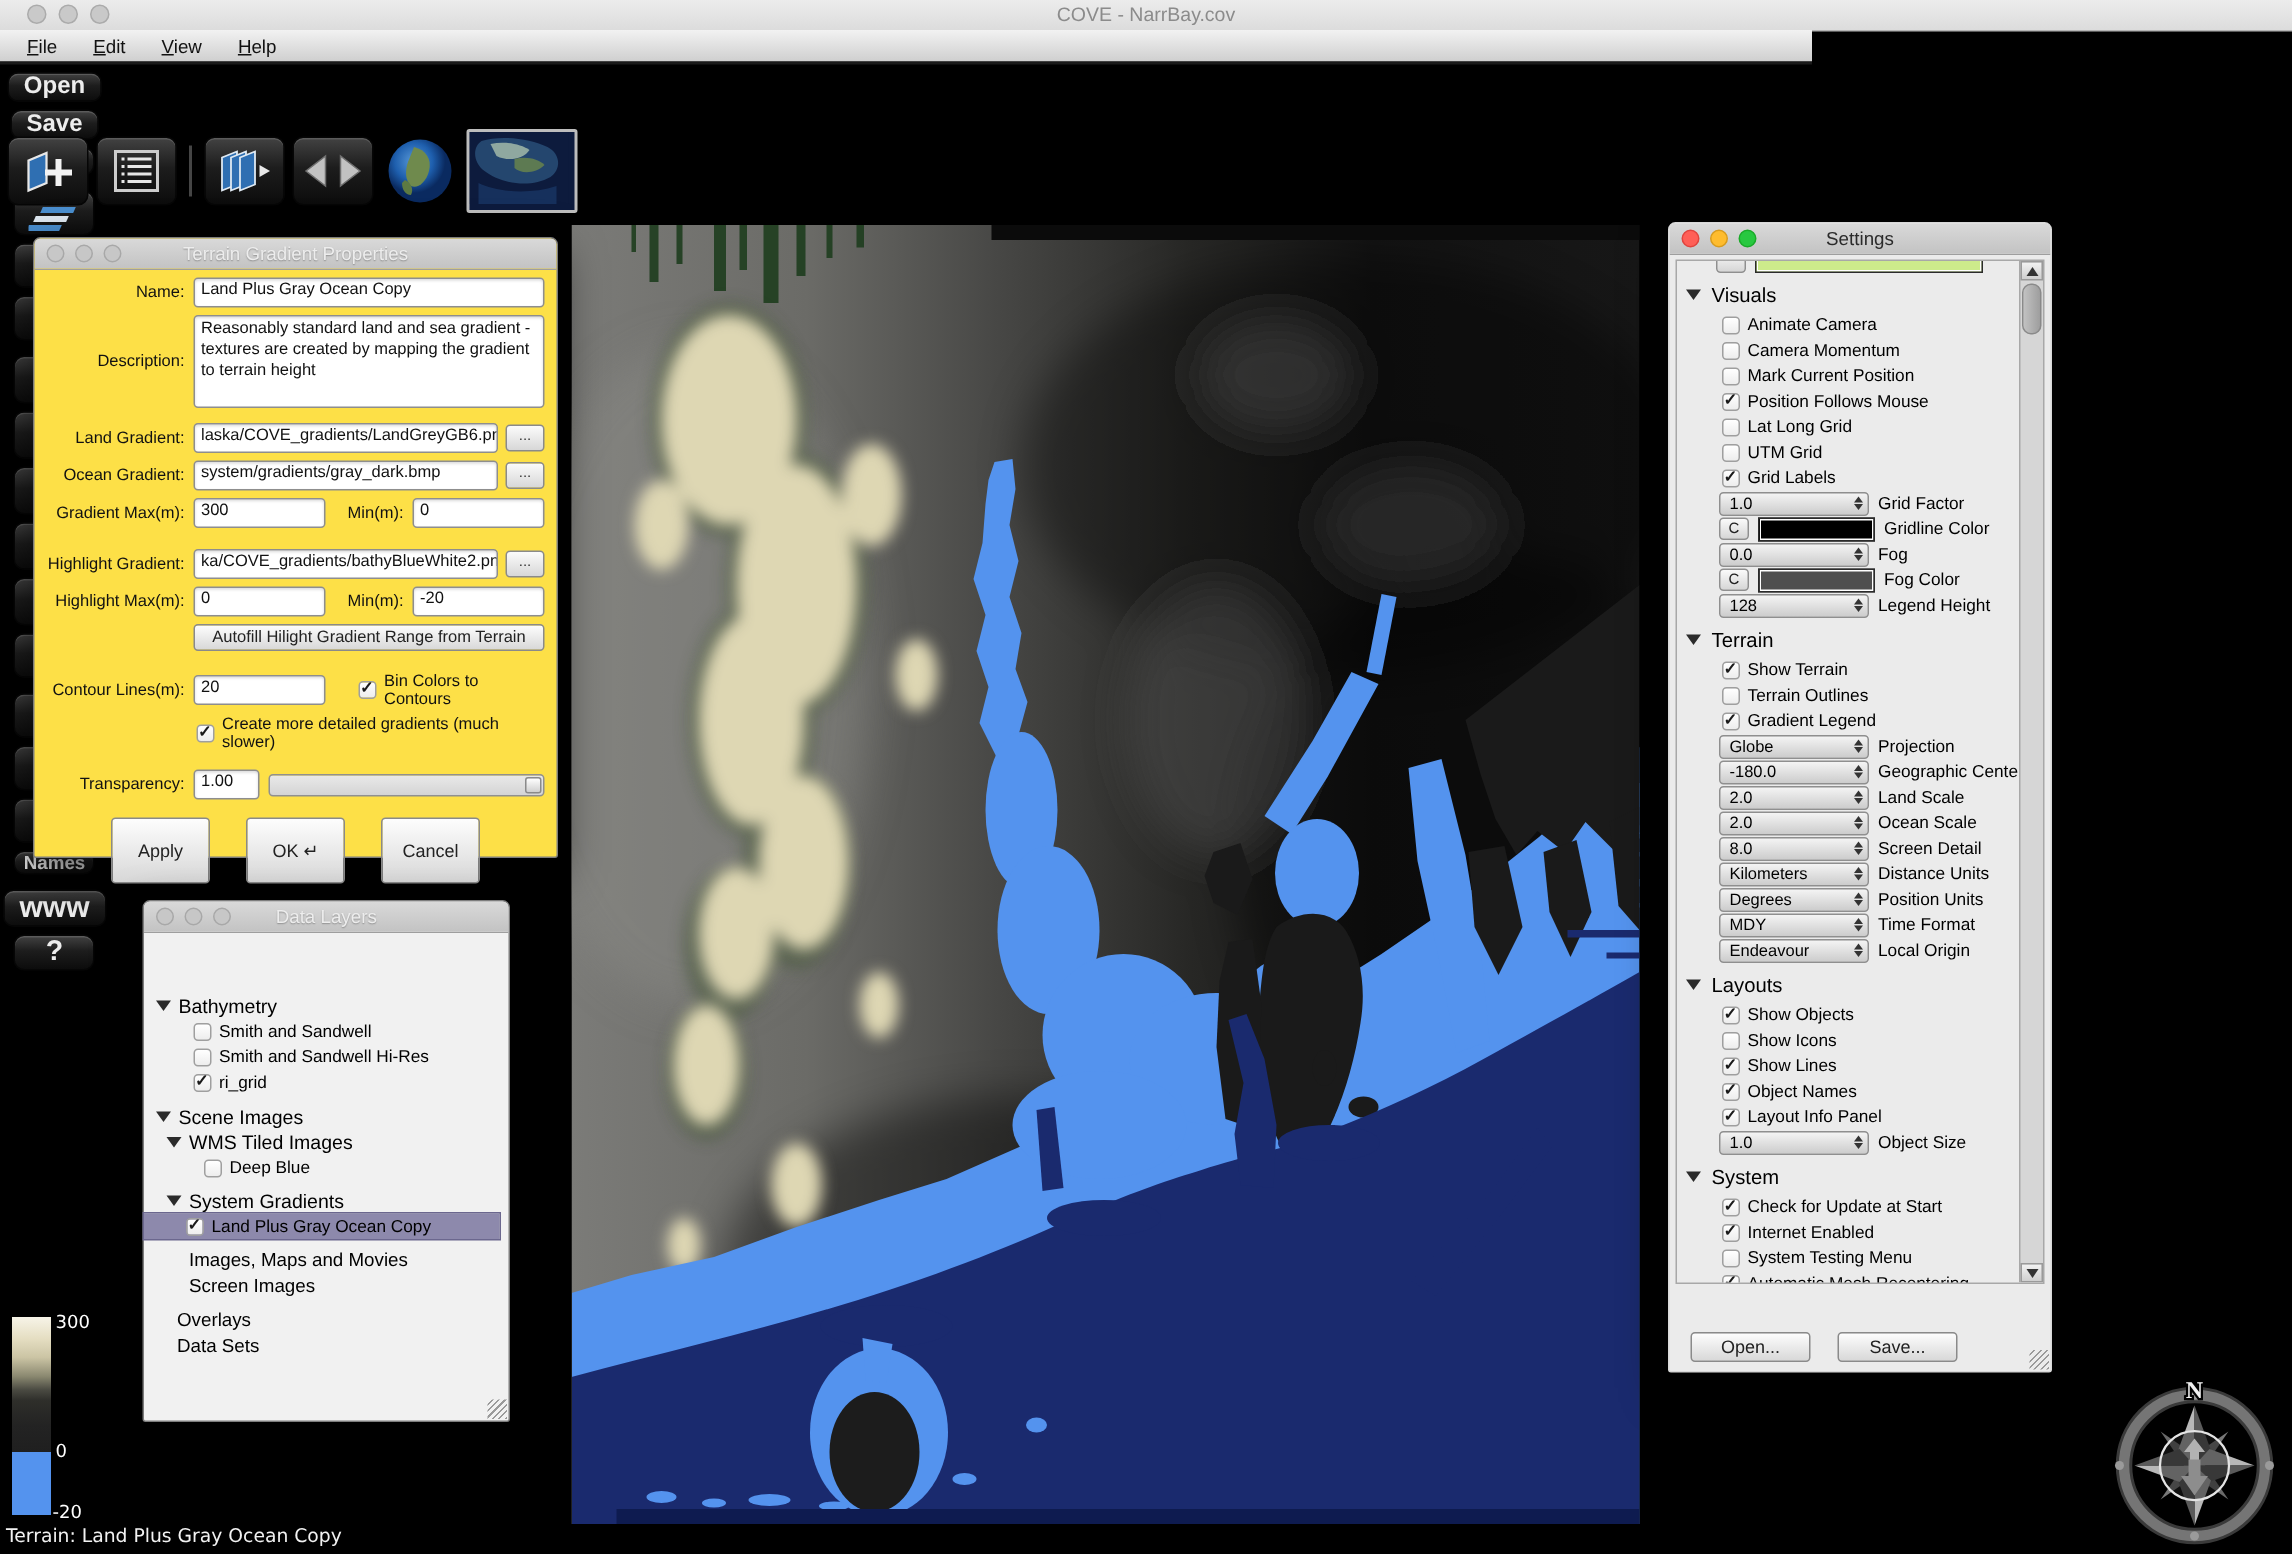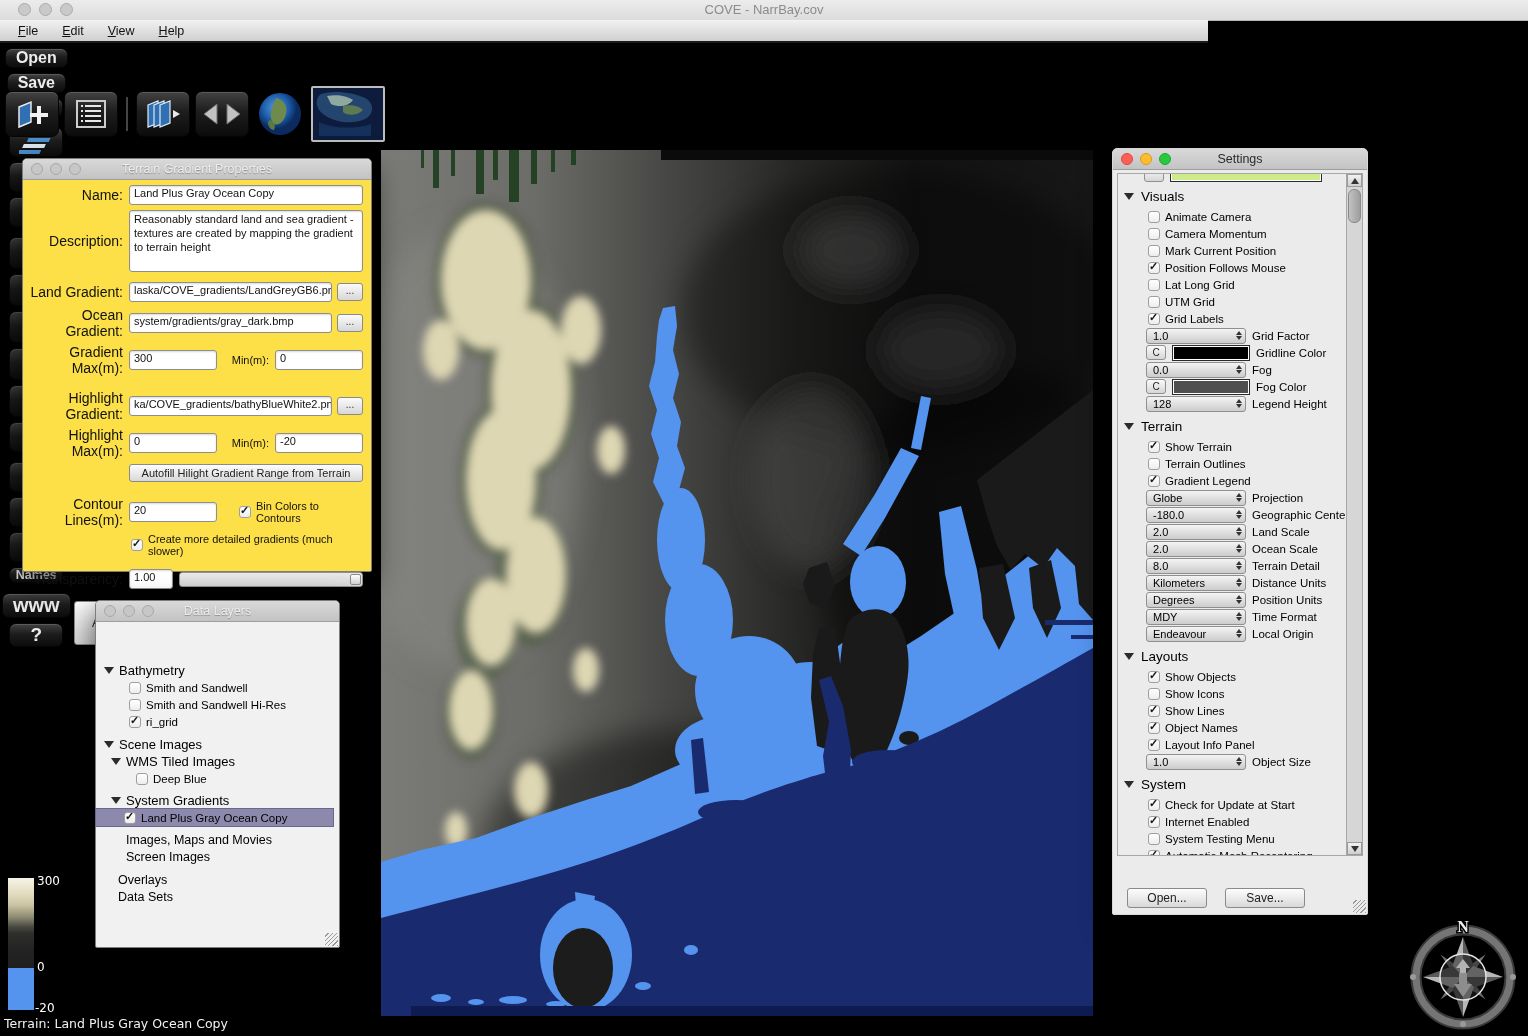--- a/index.html
+++ b/index.html
@@ -40,21 +40,21 @@
   .wlights{position:absolute;left:8px;top:4px;display:flex;gap:7px;}
   .wl{width:12px;height:12px;border-radius:50%;background:#c7c7c7;border:1px solid #a8a8a8;box-sizing:border-box;}
   .wl.red{background:#ff5f57;border-color:#e0443e;}
   .wl.yellow{background:#febc2e;border-color:#d89c1e;}
   .wl.green{background:#28c840;border-color:#1aab29;}
   .grip{position:absolute;right:1px;bottom:1px;width:13px;height:13px;background:repeating-linear-gradient(135deg,transparent 0 2px,#9a9a9a 2px 3px);}
 
   
   #gdlg{left:22px;top:158px;width:350px;height:414px;background:#fde047;}
   .frow{display:flex;align-items:center;margin:5px 8px 0 0;}
-  .flabel{width:100px;text-align:right;padding-right:6px;font-size:14px;color:#111;flex:none;}
+  .flabel{width:100px;text-align:right;padding-right:6px;font-size:11px;color:#111;flex:none;}
   .field{flex:1;height:16px;background:#fff;border:1px solid #8e8e8e;border-radius:3px;font-size:11px;color:#111;padding:1px 4px;white-space:nowrap;overflow:hidden;box-shadow:inset 0 1px 2px rgba(0,0,0,.15);}
   .field.small{flex:none;width:78px;}
   .field.tiny{flex:none;width:34px;}
   .tarea{flex:1;height:56px;background:#fff;border:1px solid #8e8e8e;border-radius:3px;font-size:11px;color:#111;padding:2px 4px;line-height:1.25;box-shadow:inset 0 1px 2px rgba(0,0,0,.15);}
   .browse{flex:none;width:24px;height:16px;margin-left:5px;border:1px solid #8a8a8a;border-radius:3px;background:linear-gradient(#fbfbfb,#d7d7d7);font-size:10px;text-align:center;line-height:14px;color:#333;}
   .minlab{width:52px;text-align:right;padding-right:6px;font-size:11px;color:#111;}
   .pushbtn{border:1px solid #8a8a8a;border-radius:3px;background:linear-gradient(#fdfdfd,#d8d8d8);font-size:11px;color:#222;text-align:center;padding:2px 8px;}
   .dlg-cb{display:flex;align-items:center;gap:5px;font-size:11px;color:#111;}
   .slider{flex:1;height:13px;border:1px solid #909090;border-radius:3px;background:linear-gradient(#e9e9e9,#d4d4d4);position:relative;}
   .sthumb{position:absolute;right:1px;top:1px;width:9px;height:9px;border:1px solid #8a8a8a;border-radius:2px;background:linear-gradient(#fff,#cfcfcf);}
@@ -740,21 +740,21 @@
             <span class="pl">Ocean Scale</span>
           </div>
         <div class="prow">
             <span class="stp">
               <span class="v">8.0</span>
               <span class="ud">
                 <i class="up"></i>
                 <i class="dn"></i>
               </span>
             </span>
-            <span class="pl">Terrain Detail</span>
+            <span class="pl">Screen Detail</span>
           </div>
         <div class="prow">
             <span class="stp">
               <span class="v">Kilometers</span>
               <span class="ud">
                 <i class="up"></i>
                 <i class="dn"></i>
               </span>
             </span>
             <span class="pl">Distance Units</span>

